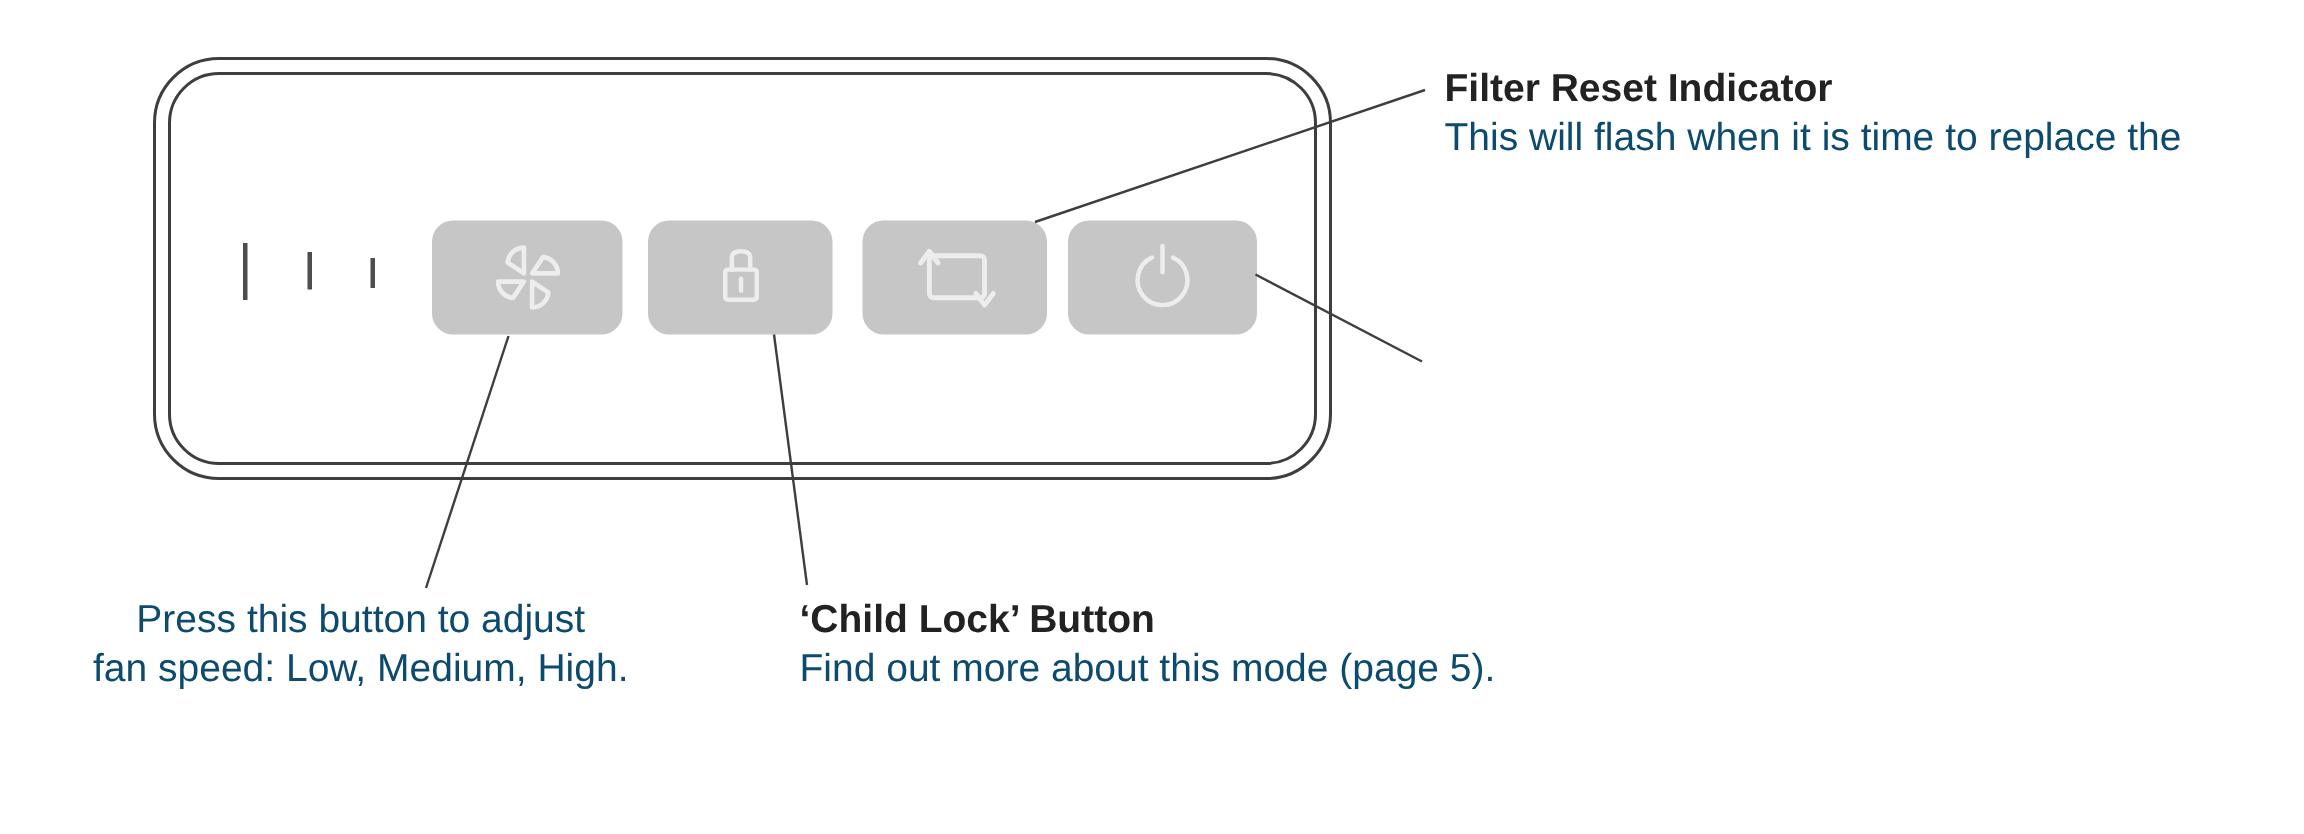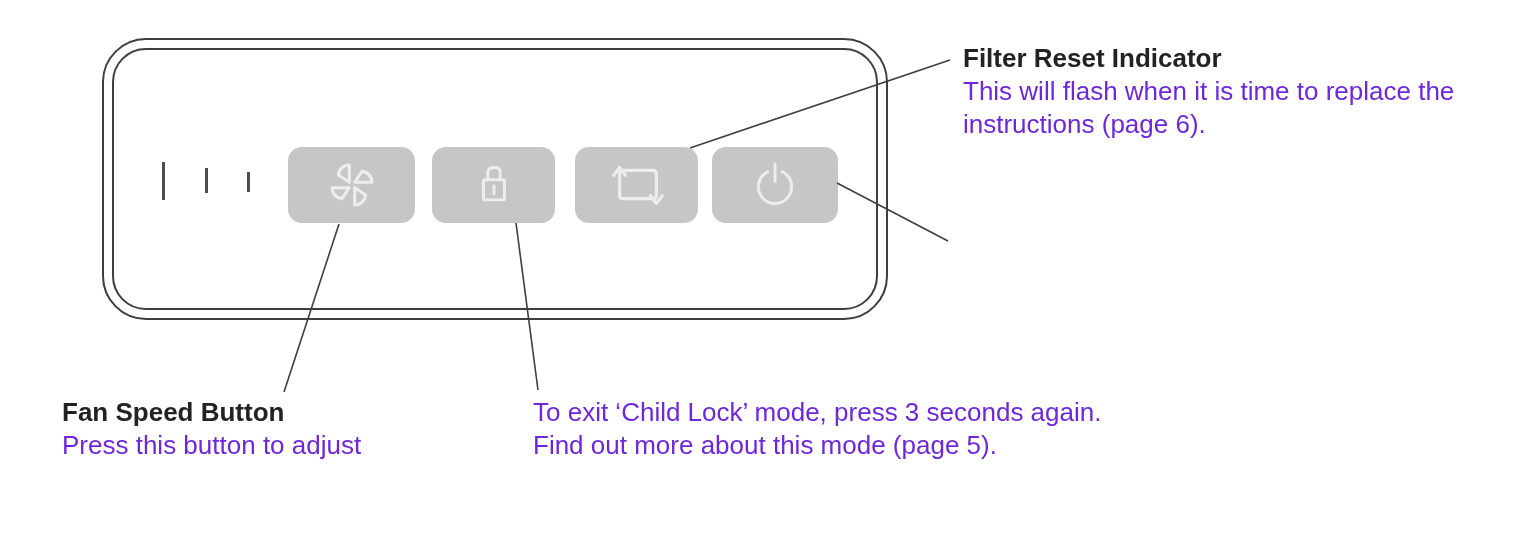--- a/index.html
+++ b/index.html
@@ -47,21 +47,21 @@
   .ctl-btn svg { display:block; }
   .icon-stroke { stroke:#ededed; stroke-width:3.4; fill:none; stroke-linejoin:round; stroke-linecap:round; }
 
   
   .leader-svg { position:absolute; left:0; top:0; pointer-events:none; }
   .leader-svg line { stroke:#3e3e3e; stroke-width:1.6; }
 
   
   .ann { position:absolute; font-size:26px; line-height:33px; }
   .ann .ttl { font-weight:700; color:#222222; }
-  .ann .ln { font-weight:400; color:#6d28d9; white-space:nowrap; }
+  .ann .ln { font-weight:400; color:#0c4a6e; white-space:nowrap;text-align:center; }
   .ann-filter { left:963px; top:42px; }
   .ann-power  { left:963px; top:228px; }
   .ann-fan    { left:62px;  top:396px; }
   .ann-child  { left:533px; top:396px; }
 </style>
 </head>
 <body>
 
 <div class="stage">
 
@@ -124,27 +124,26 @@
   <svg class="leader-svg" width="1536" height="556">
     <line x1="690" y1="148" x2="950" y2="60"></line>
     <line x1="837" y1="183" x2="948" y2="241"></line>
     <line x1="339" y1="224" x2="284" y2="392"></line>
     <line x1="516" y1="223" x2="538" y2="390"></line>
   </svg>
 
   <div class="ann ann-filter">
     <div class="ttl">Filter Reset Indicator</div>
     <div class="ln">This will flash when it is time to replace the</div>
-    <div class="ln">instructions (page 6).</div>
   </div>
 
 
   <div class="ann ann-fan">
-    <div class="ttl">Fan Speed Button</div>
     <div class="ln">Press this button to adjust</div>
+    <div class="ln">fan speed: Low, Medium, High.</div>
   </div>
 
   <div class="ann ann-child">
-    <div class="ln">To exit ‘Child Lock’ mode, press 3 seconds again.</div>
+    <div class="ttl">‘Child Lock’ Button</div>
     <div class="ln">Find out more about this mode (page 5).</div>
   </div>
 
 </div>
 
 </body></html>

